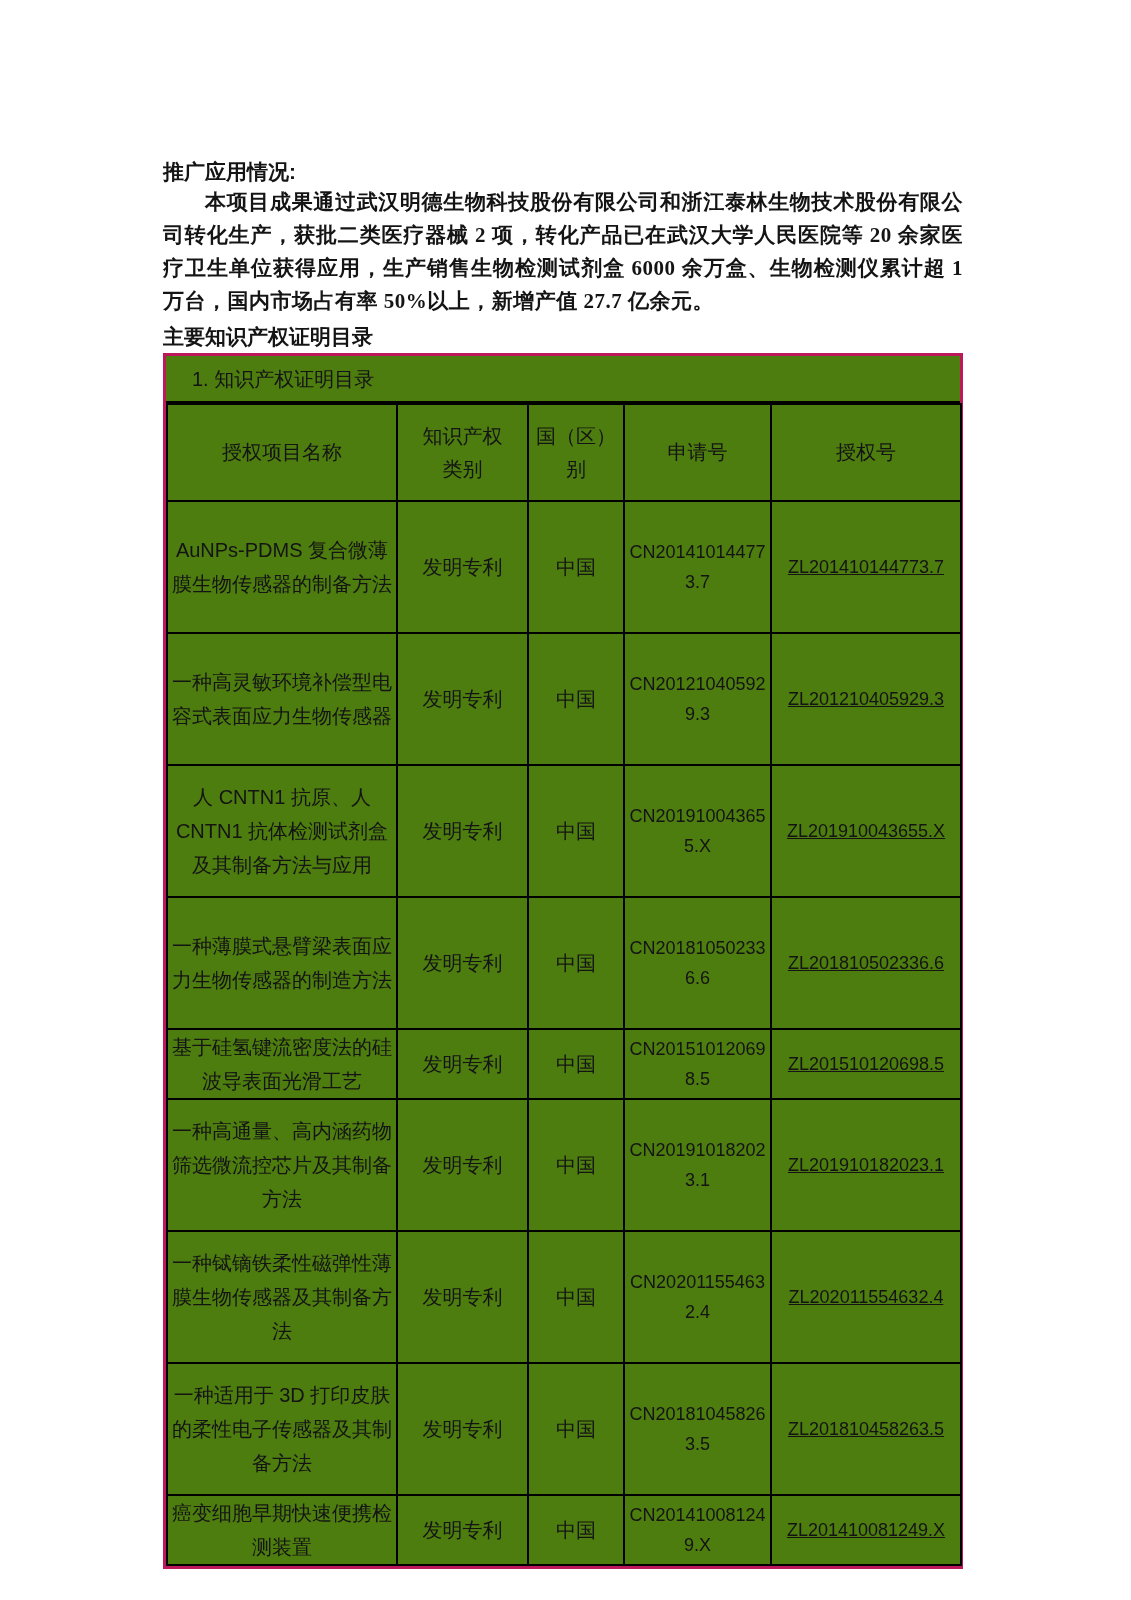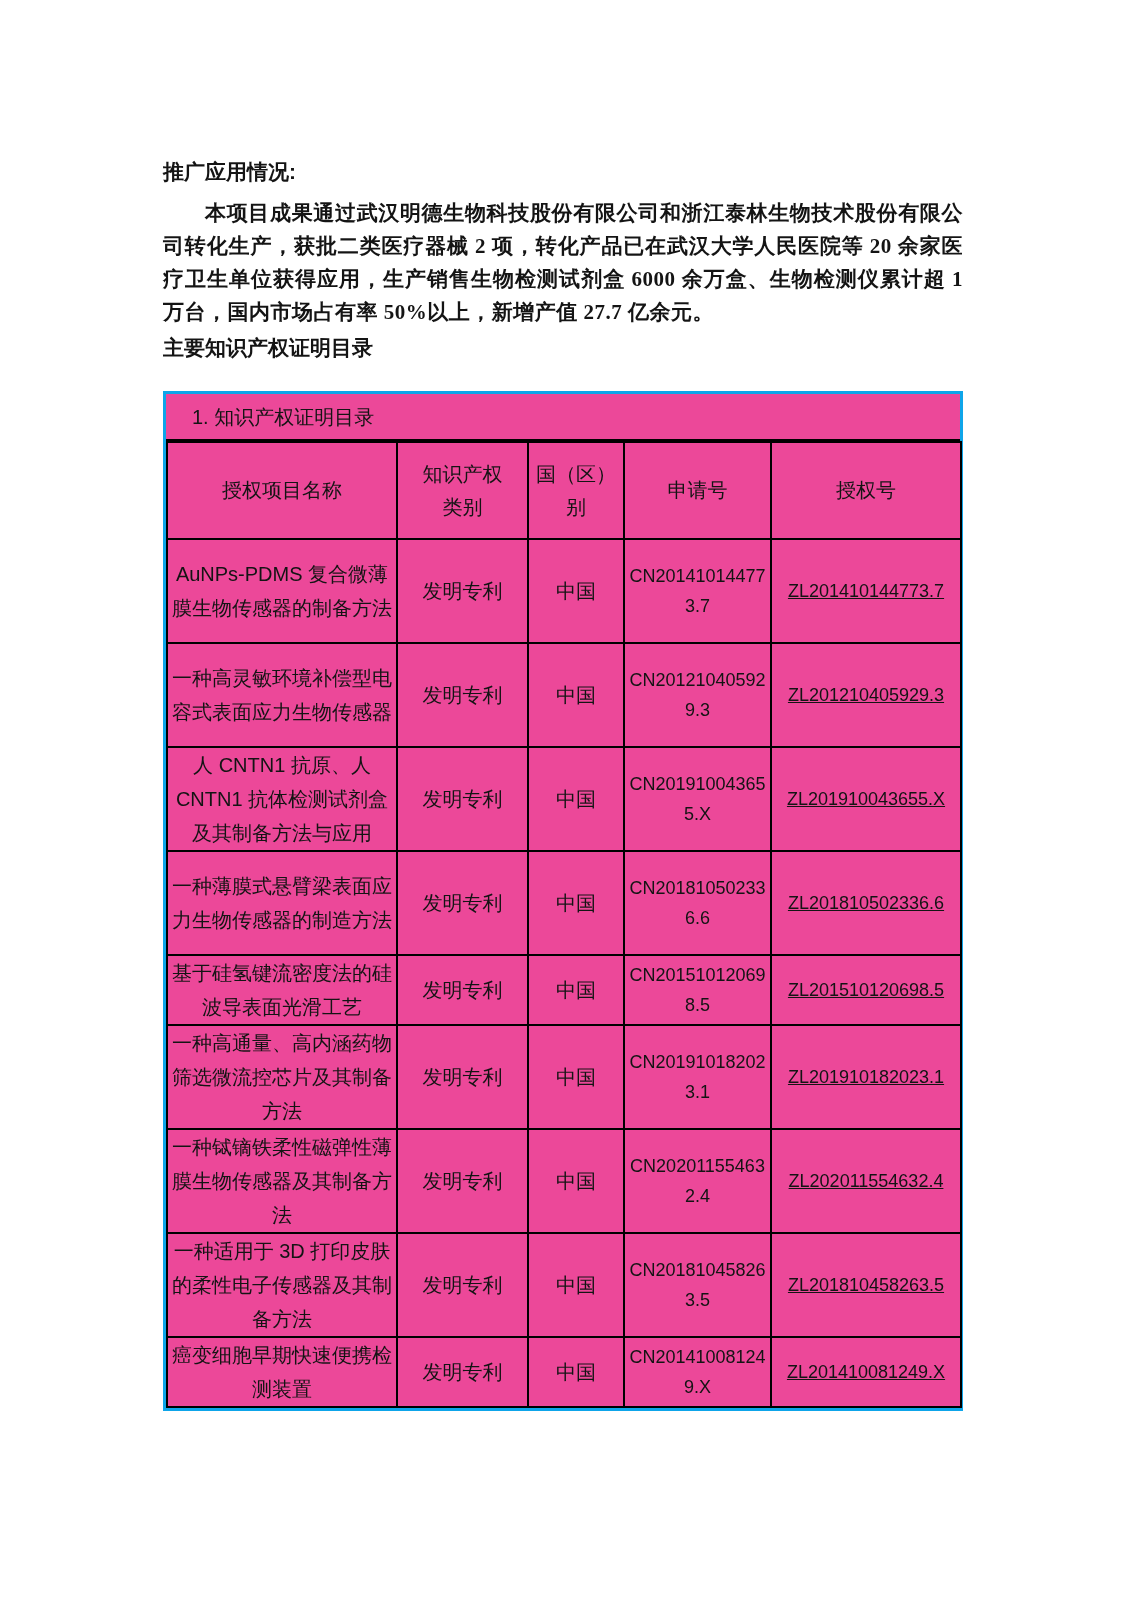--- a/index.html
+++ b/index.html
@@ -15,36 +15,36 @@
   .content {
     position:absolute;
     left:163px; top:158px;
     width:800px;
   }
   .h-bold {
     font-size:21px; line-height:28px;
     font-weight:700;
     margin:0;
   }
-  .h1 { margin-bottom:11px; }
+  .h1 { margin-bottom:0; }
   .para {
     margin:0;
     font-size:21px; line-height:33px;
     font-weight:600;
     text-align:justify;
     text-indent:2em;
     letter-spacing:0.5px;
     font-family:Liberation Serif, serif;
   }
   .h2 { margin-top:5px; }
 
   .ip-table {
-    margin-top:29px;
-    border:3px solid #0ea5e9;
-    background:#ec4899;
+    margin-top:2px;
+    border:3px solid #be185d;
+    background:#4d7c0f;
   }
   .t-title {
     height:47px; line-height:47px;
     padding-left:26px;
     font-size:20px;
     border-bottom:2px solid #000;
     box-sizing:border-box;
   }
   table.grid {
     width:100%;
@@ -58,21 +58,21 @@
     font-weight:400;
     padding:0;
     overflow:hidden;
   }
   table.grid thead tr { height:97px; }
   table.grid th {
     font-size:20px;
     white-space:pre-line;
     line-height:33px;
   }
-  tr.r3 { height:104px; }
+  tr.r3 { height:132px; }
   tr.r2 { height:69px; }
   td.c-name {
     font-size:20px;
     line-height:34px;
     padding:0 9px;
   }
   td.c-type, td.c-region {
     font-size:20px;
     border-radius:15px;
   }

